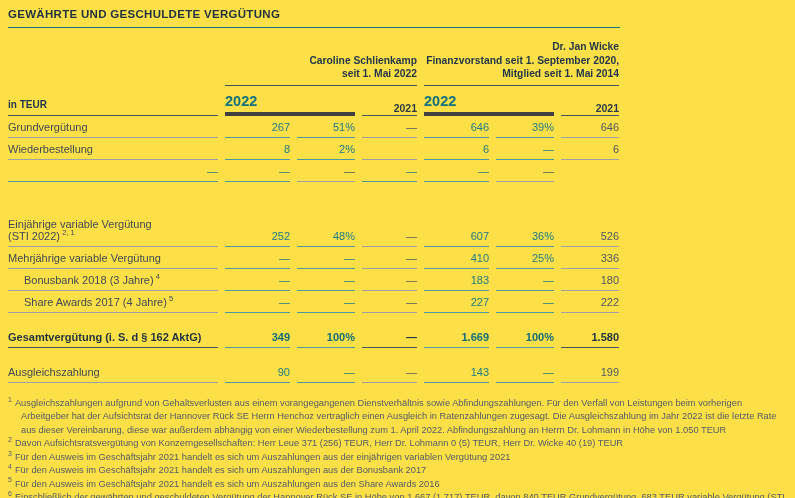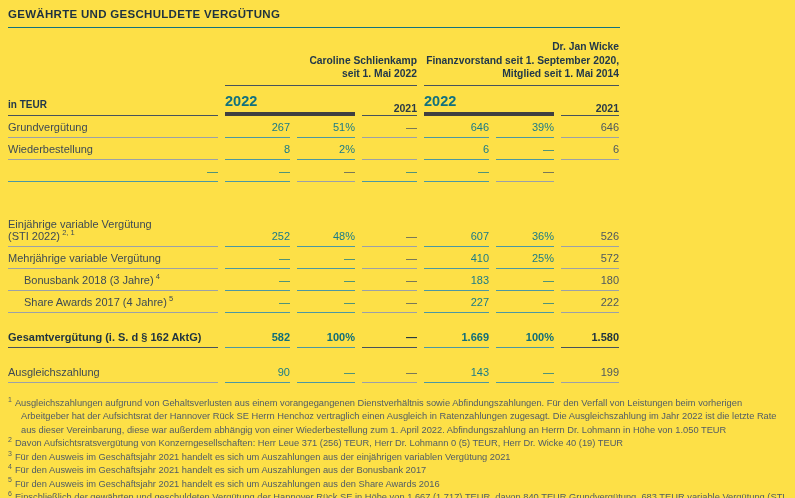--- a/index.html
+++ b/index.html
@@ -118,21 +118,21 @@
     <div class="cell v gray">526</div>
   </div>
 
   <div class="t-row body">
     <div class="cell label"><span>Mehrjährige variable Vergütung</span><sup></sup></div>
     <div class="cell v teal">—</div>
     <div class="cell v teal">—</div>
     <div class="cell v gray">—</div>
     <div class="cell v teal">410</div>
     <div class="cell v teal">25%</div>
-    <div class="cell v gray">572</div>
+    <div class="cell v gray">336</div>
   </div>
 
   <div class="t-row body indent">
     <div class="cell label"><span>Bonusbank 2018 (3 Jahre)</span> <sup>4</sup></div>
     <div class="cell v teal">—</div>
     <div class="cell v teal">—</div>
     <div class="cell v gray">—</div>
     <div class="cell v teal">183</div>
     <div class="cell v teal">—</div>
     <div class="cell v gray">180</div>
@@ -143,21 +143,21 @@
     <div class="cell v teal">—</div>
     <div class="cell v teal">—</div>
     <div class="cell v gray">—</div>
     <div class="cell v teal">227</div>
     <div class="cell v teal">—</div>
     <div class="cell v gray">222</div>
   </div>
 
   <div class="t-row body total sp12">
     <div class="cell label"><span>Gesamtvergütung (i. S. d § 162 AktG)</span><sup></sup></div>
-    <div class="cell v teal">582</div>
+    <div class="cell v teal">349</div>
     <div class="cell v teal">100%</div>
     <div class="cell v gray">—</div>
     <div class="cell v teal">1.669</div>
     <div class="cell v teal">100%</div>
     <div class="cell v gray">1.580</div>
   </div>
 
   <div class="t-row body sp12">
     <div class="cell label"><span>Ausgleichszahlung</span><sup></sup></div>
     <div class="cell v teal">90</div>

